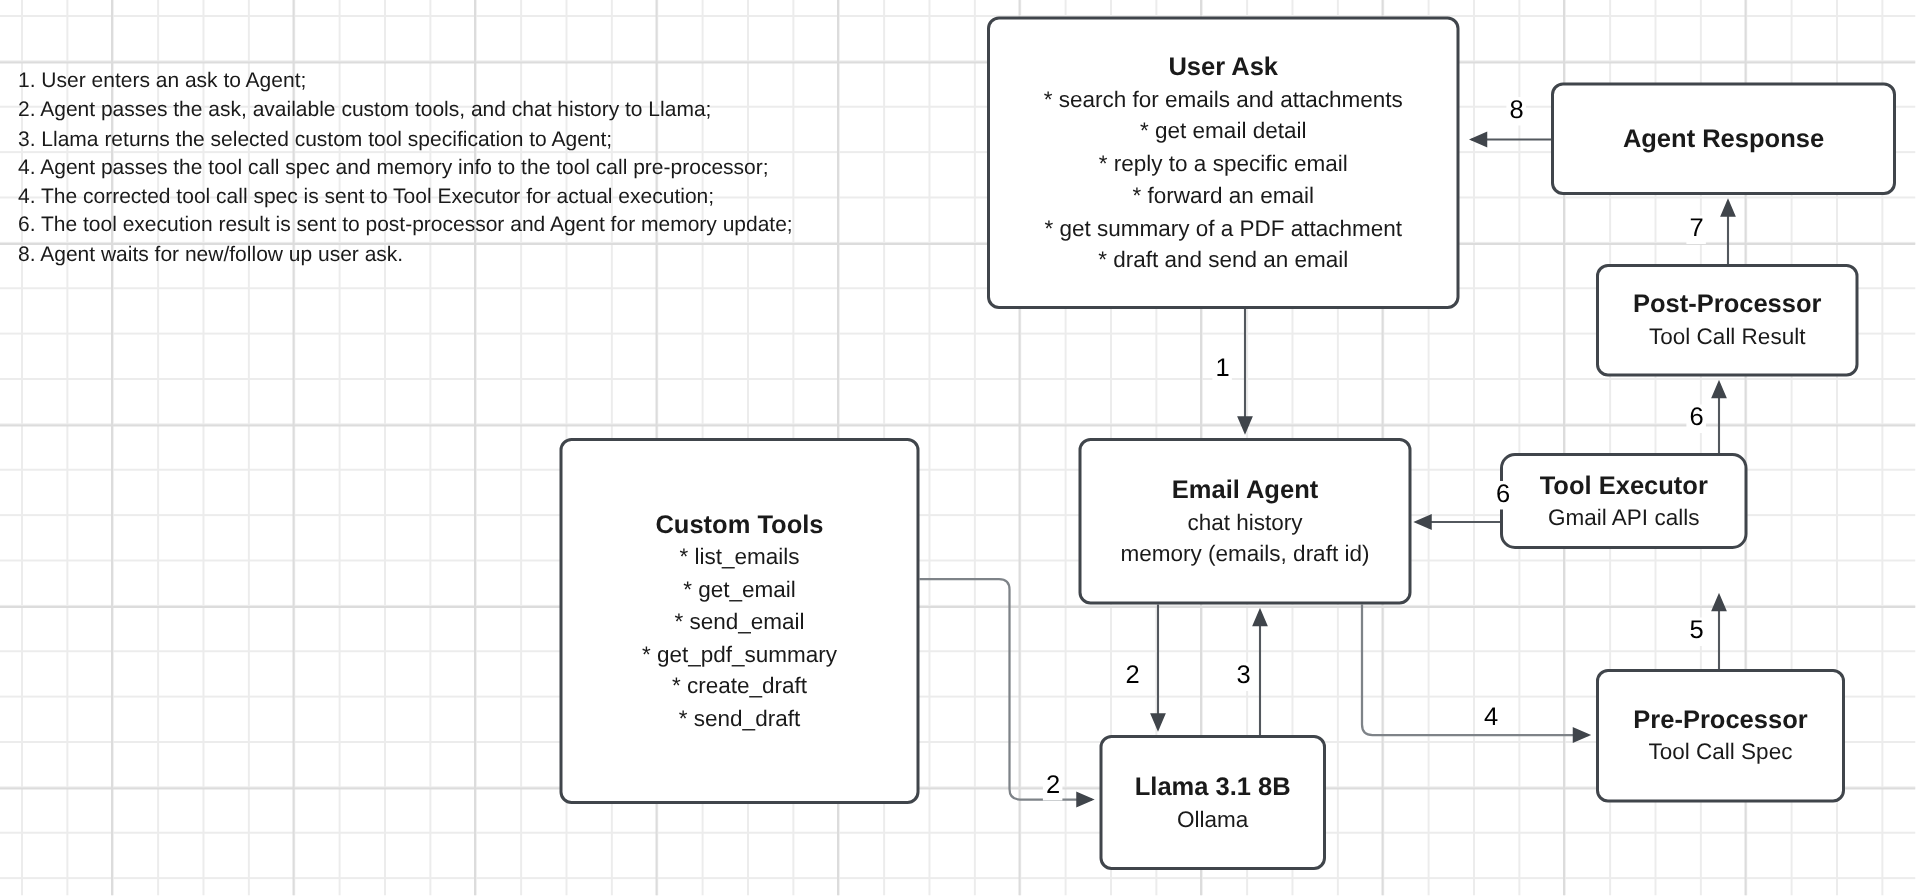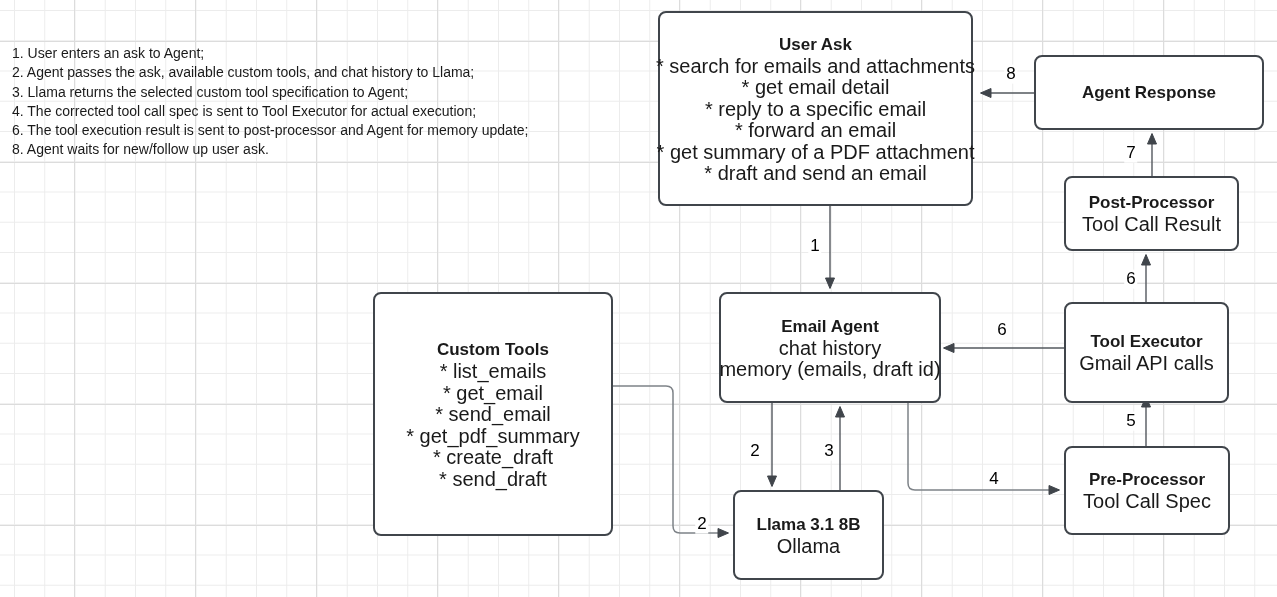--- a/index.html
+++ b/index.html
@@ -37,21 +37,21 @@
     border: 2px solid var(--box_border, #40454b);
     border-radius: 8px;
     display: flex;
     flex-direction: column;
     align-items: center;
     justify-content: center;
     text-align: center;
     z-index: 2;
   }
   .node-title { font-weight: bold; font-size: 17px; line-height: 23px; white-space: nowrap; }
-  .node-line  { font-size: 20px; line-height: 21.5px; white-space: nowrap; }
+  .node-line  { font-size: 15px; line-height: 21.5px; white-space: nowrap; }
 
   svg.edges {
     position: absolute;
     left: 0; top: 0;
     width: 1277px; height: 597px;
     z-index: 1;
   }
   .edge-dark { stroke: var(--arrow_dark, #53585e); stroke-width: 1.4; fill: none; }
   .edge-gray { stroke: var(--arrow_gray, #7e8388); stroke-width: 1.5; fill: none; }
 
@@ -63,35 +63,36 @@
     color: #000000;
     background: #ffffff;
     padding: 0 2px;
     z-index: 3;
   }
 
   
   #node-user-ask       { left: 658px;  top: 11px;  width: 315px; height: 195px; }
   #node-agent-response { left: 1034px; top: 55px;  width: 230px; height: 75px;  }
   #node-post-processor { left: 1064px; top: 176px; width: 175px; height: 75px;  }
-  #node-tool-executor  { left: 1064px; top: 302px; width: 165px; height: 101px;  }
+  #node-tool-executor  { left: 1000px; top: 302px; width: 165px; height: 64px; border-radius: 10px;  }
   #node-pre-processor  { left: 1064px; top: 446px; width: 166px; height: 89px;  }
   #node-email-agent    { left: 719px;  top: 292px; width: 222px; height: 111px; }
   #node-custom-tools   { left: 373px;  top: 292px; width: 240px; height: 244px; }
   #node-llama          { left: 733px;  top: 490px; width: 151px; height: 90px;  }
 </style>
 </head>
 <body>
 
 <div class="canvas">
 
   <div class="steps">
     <div>1. User enters an ask to Agent;</div>
     <div>2. Agent passes the ask, available custom tools, and chat history to Llama;</div>
     <div>3. Llama returns the selected custom tool specification to Agent;</div>
+    <div>4. Agent passes the tool call spec and memory info to the tool call pre-processor;</div>
     <div>4. The corrected tool call spec is sent to Tool Executor for actual execution;</div>
     <div>6. The tool execution result is sent to post-processor and Agent for memory update;</div>
     <div>8. Agent waits for new/follow up user ask.</div>
   </div>
 
   <svg class="edges" viewBox="0 0 1277 597">
     <defs>
       <marker id="ah" markerUnits="userSpaceOnUse" markerWidth="13" markerHeight="13" viewBox="0 0 13 13" refX="11" refY="6.5" orient="auto">
         <path d="M1,2 L11.5,6.5 L1,11 Z" fill="#40454b" stroke="#40454b"></path>
       </marker>

